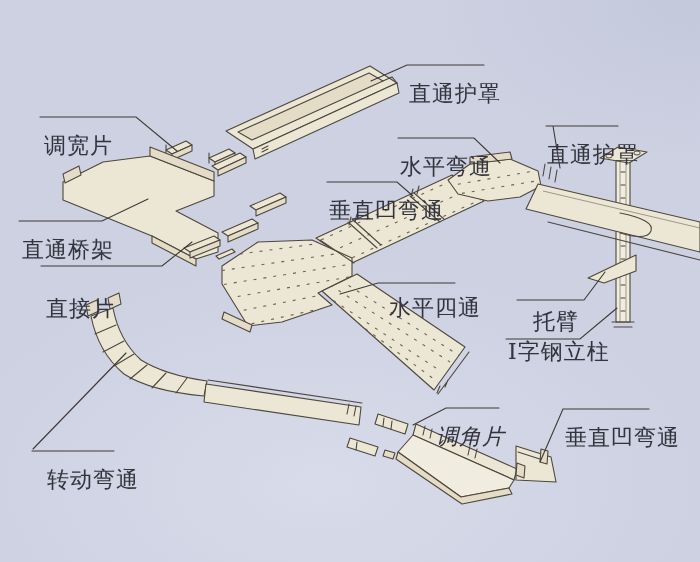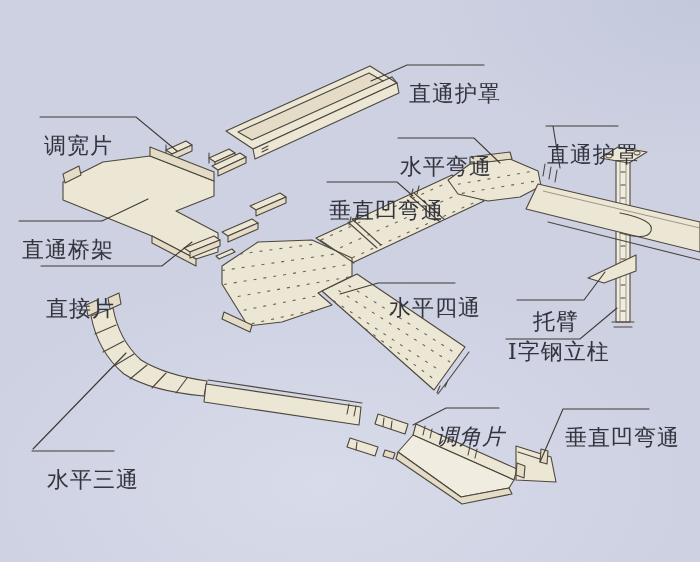--- a/index.html
+++ b/index.html
@@ -208,15 +208,15 @@
 <div class="lbl" style="left:400px;top:119px;">水平弯通</div>
 <div class="lbl" style="left:547px;top:107px;">直通护罩</div>
 <div class="lbl" style="left:329px;top:163px;">垂直凹弯通</div>
 <div class="lbl" style="left:22px;top:202px;">直通桥架</div>
 <div class="lbl" style="left:46px;top:261px;">直接片</div>
 <div class="lbl" style="left:389px;top:260px;">水平四通</div>
 <div class="lbl" style="left:533px;top:274px;">托臂</div>
 <div class="lbl" style="left:508px;top:304px;">I字钢立柱</div>
 <div class="lbl" style="left:436px;top:389px;font-style:italic;">调角片</div>
 <div class="lbl" style="left:565px;top:390px;">垂直凹弯通</div>
-<div class="lbl" style="left:47px;top:432px;">水平三通</div>
+<div class="lbl" style="left:47px;top:432px;">转动弯通</div>
 
 </div>
 
 </body></html>

